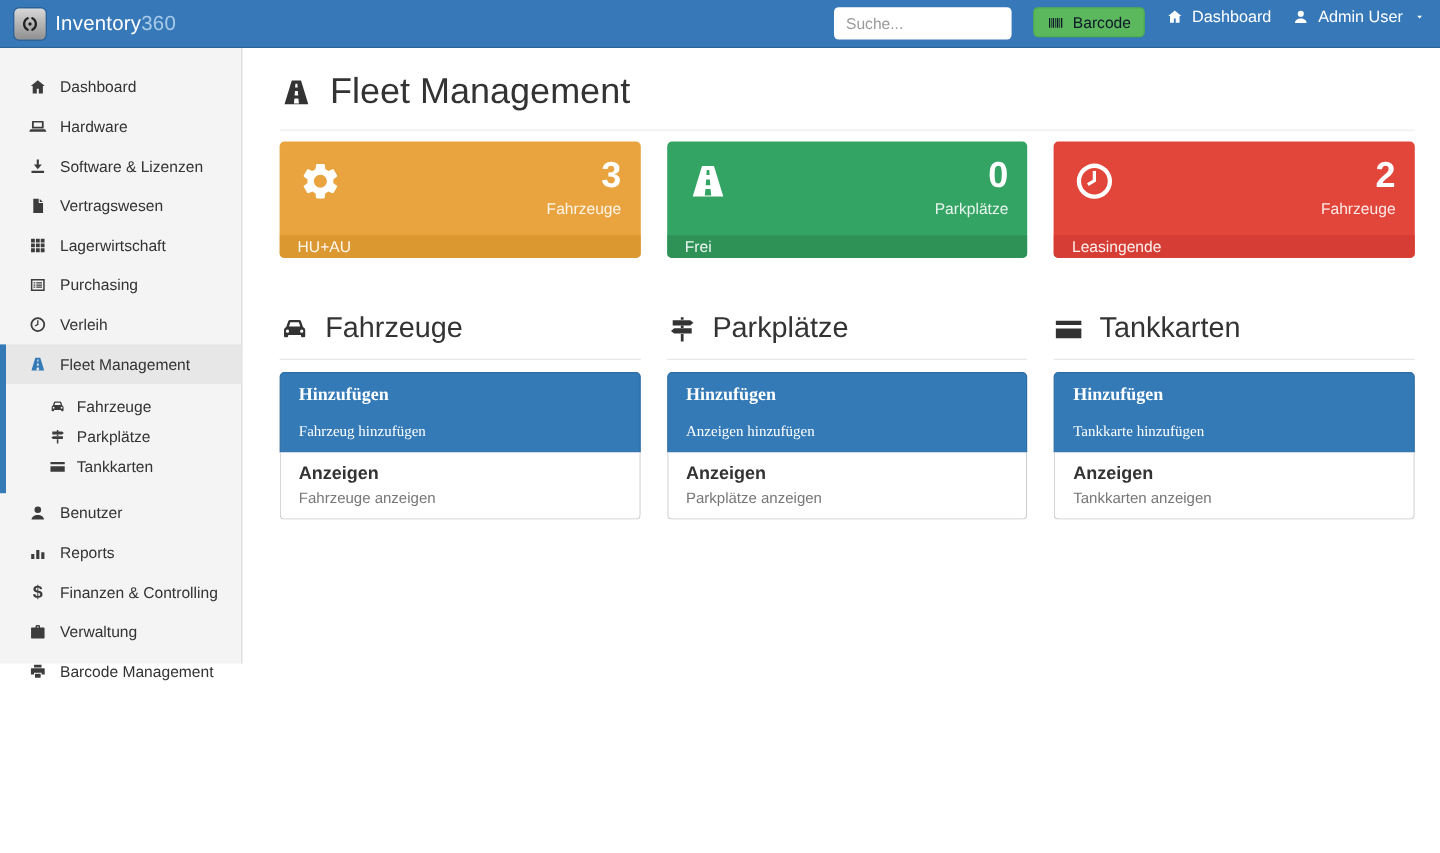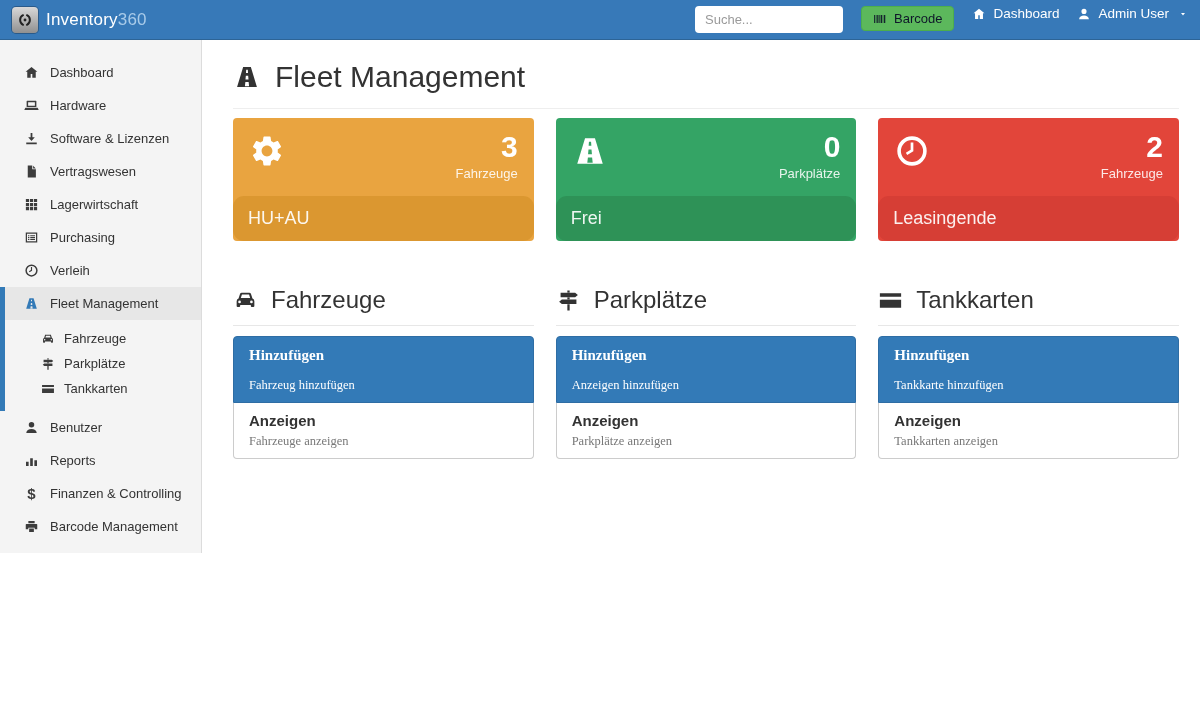--- a/index.html
+++ b/index.html
@@ -55,37 +55,37 @@
   .header-hr { border:none; border-top:1px solid #eee; margin:12px 0 0 0; }
 
   
   .cards { display:grid; grid-template-columns:repeat(3,1fr); gap:22px; margin-top:9px; }
   .stat-card { border-radius:4px; overflow:hidden; color:#fff; cursor:pointer; }
   .stat-body { display:flex; justify-content:space-between; align-items:flex-start; padding:13px 16px; height:78px; }
   .stat-body .ic { width:36px; height:36px; color:#fff; margin-top:2px; }
   .stat-right { text-align:right; }
   .stat-value { font-size:30px; font-weight:bold; line-height:32px; }
   .stat-label { font-size:13px; color:rgba(255,255,255,.88); margin-top:3px; }
-  .stat-footer { padding:12px 15px; font-size:18px; color:rgba(255,255,255,.92);border-radius:11px; }
+  .stat-footer { padding:2px 15px; font-size:13px; color:rgba(255,255,255,.92); }
 
   
   .sections { display:grid; grid-template-columns:repeat(3,1fr); gap:22px; margin-top:44px; }
   .section-header { display:flex; align-items:center; gap:13px; }
   .section-header .ic { width:25px; height:25px; color:#333; }
   .section-header h2 { font-size:24px; font-weight:500; color:#333; line-height:30px; }
   .section-hr { border:none; border-top:1px solid #e7e7e7; margin:10px 0 10px 0; }
   .panel-item { display:block; padding:8px 15px 9px 15px; cursor:pointer; }
   .panel-item.primary { background:var(--primary,#337ab7); border:1px solid var(--primary-border,#2e6da4);
                         border-radius:4px 4px 0 0; color:#fff;font-family:Liberation Serif, serif; }
   .panel-item.plain { background:#fff; border:1px solid #ccc; border-top:none; border-radius:0 0 4px 4px; }
   .panel-title { font-size:15px; font-weight:bold; line-height:20px; }
   .panel-sub { font-size:12.5px; margin-top:2px; line-height:16px; }
   .panel-item.primary .panel-sub { color:#ffffff;margin-top:12px; }
   .panel-item.plain .panel-title { color:#333; }
-  .panel-item.plain .panel-sub { color:#777;font-family:Liberation Serif, serif; }
+  .panel-item.plain .panel-sub { color:#777; }
 </style>
 </head>
 <body>
 
 <div class="app">
 
   <header class="navbar">
     <div class="brand">
       <span class="brand-logo">
         <svg viewBox="0 0 24 24" fill="none" stroke="currentColor" stroke-width="2.6" stroke-linecap="round">
@@ -243,20 +243,28 @@
           </span>
         <span>Reports</span>
       </div>
       <div class="side-item">
         <span class="ic dollar-glyph">$</span>
         <span>Finanzen &amp; Controlling</span>
       </div>
       <div class="side-item">
         <span class="ic">
             <svg viewBox="0 0 24 24">
+              <path fill="currentColor" fill-rule="evenodd" d="M9 6.2V4.9A1.9 1.9 0 0 1 10.9 3h2.2A1.9 1.9 0 0 1 15 4.9v1.3h5a1 1 0 0 1 1 1V20a1 1 0 0 1-1 1H4a1 1 0 0 1-1-1V7.2a1 1 0 0 1 1-1zm1.9-1.3v1.3h2.2V4.9z"></path>
+            </svg>
+          </span>
+        <span>Verwaltung</span>
+      </div>
+      <div class="side-item">
+        <span class="ic">
+            <svg viewBox="0 0 24 24">
               <path fill="currentColor" fill-rule="evenodd" d="M7 3h10v3.8H7zM3.9 7.8h16.2a1.1 1.1 0 0 1 1.1 1.1v7.3h-4.1v-2.4H6.9v2.4H2.8V8.9a1.1 1.1 0 0 1 1.1-1.1zM8.2 15h7.6v5.6H8.2z"></path>
             </svg>
           </span>
         <span>Barcode Management</span>
       </div>
     </aside>
 
     <main class="main">
       <div class="page-header">
         <span class="ic">

